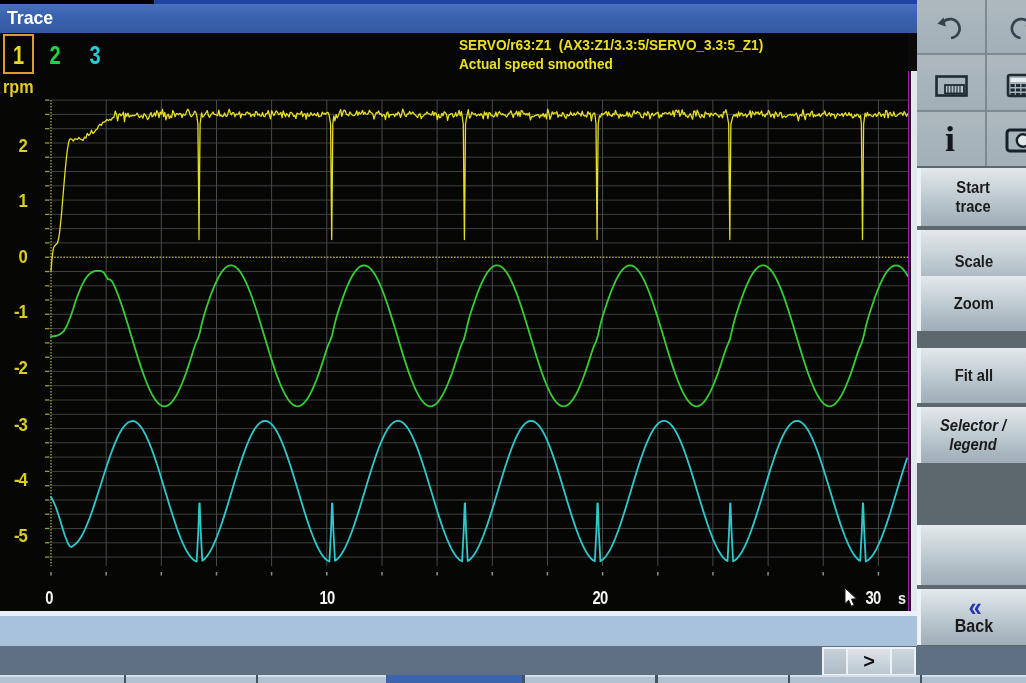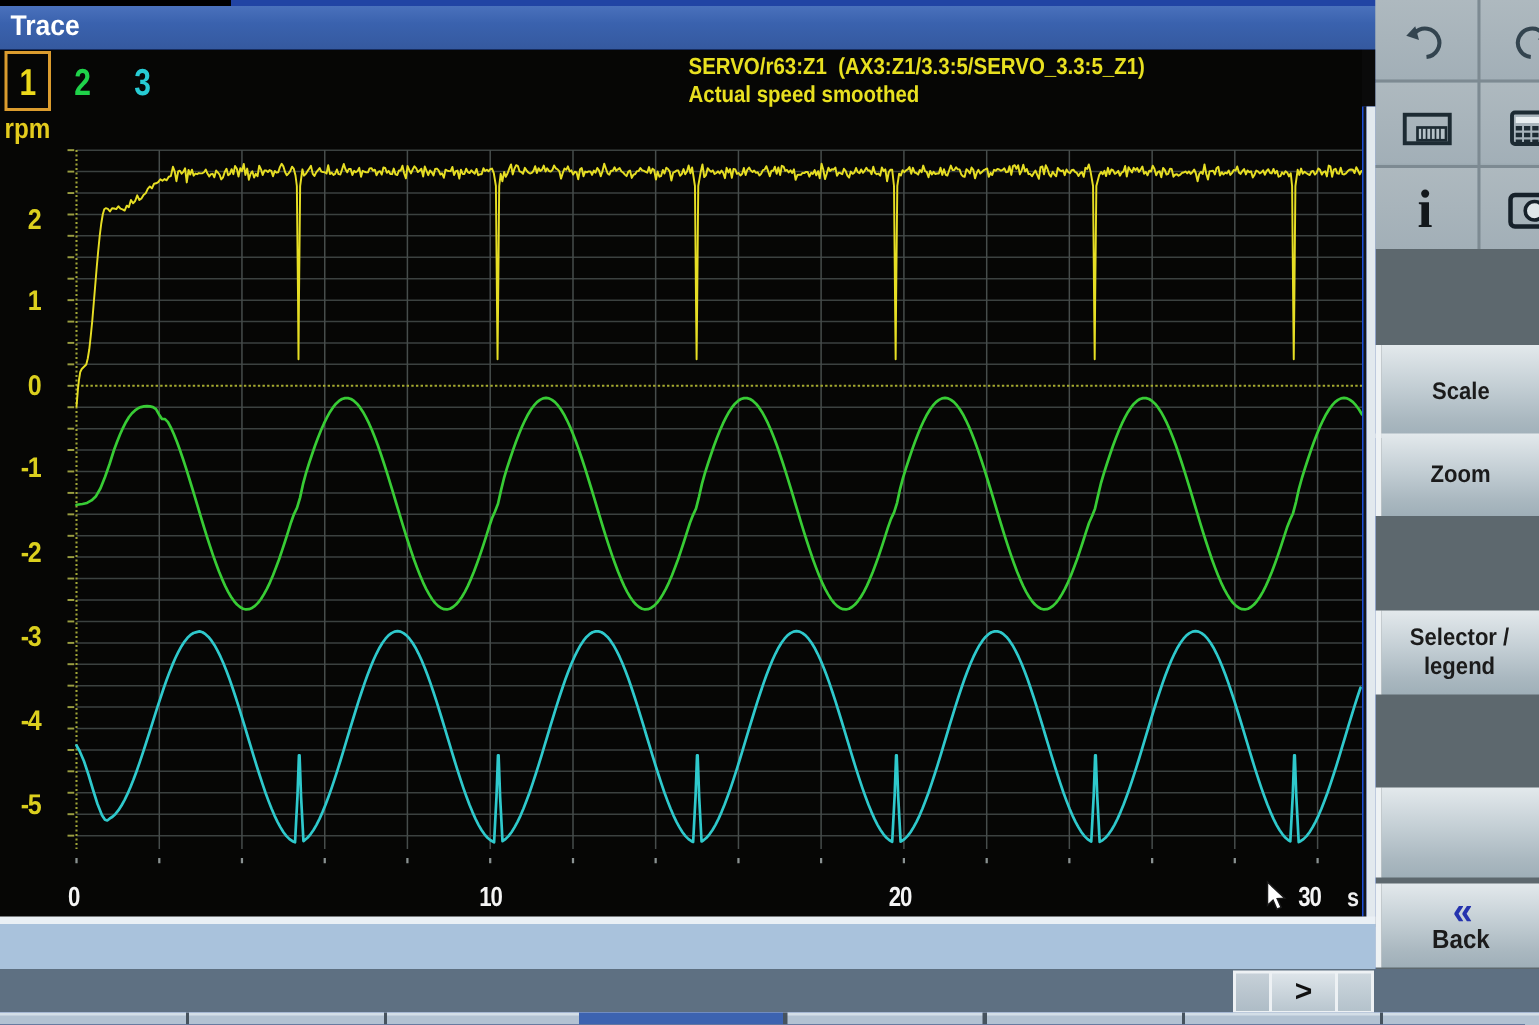--- a/index.html
+++ b/index.html
@@ -1,16 +1,16 @@
 <!DOCTYPE html>
 <html><head><meta charset="utf-8"><style>
 html,body{margin:0;padding:0;background:#9aa6ad;}
 *{box-sizing:border-box;}
 body{font-family:"Liberation Sans",sans-serif;}
-#scr{position:relative;width:1026px;height:683px;overflow:hidden;background:#1d4ed8;}
+#scr{position:relative;width:1026px;height:683px;overflow:hidden;background:#a21caf;}
 .abs{position:absolute;}
 .btn{position:absolute;left:917px;width:109px;background:linear-gradient(to bottom,#e3e9ec 0%,#c3ced4 45%,#aab8c0 80%,#9fafb8 100%);border-left:4px solid #eef2f4;display:flex;flex-direction:column;align-items:center;justify-content:center;color:#1b1b1b;font-weight:bold;font-size:16px;line-height:19px;text-align:center;}
 .btn span{display:block;transform:scaleX(0.92);}
 .icell{position:absolute;background:linear-gradient(to bottom,#aeb9bf,#a2afb7);}
 </style></head><body>
 <div id="scr">
 <div class="abs" style="left:0;top:0;width:154px;height:5px;background:#000"></div>
 <div class="abs" style="left:154px;top:0;width:763px;height:5px;background:#2144a4"></div>
 <div class="abs" style="left:0;top:4px;width:919px;height:29px;background:linear-gradient(to bottom,#4a71bc,#3a62ae 40%,#35599f);"></div>
 <div class="abs" style="left:7px;top:7px;color:#fff;font-weight:bold;font-size:19px;transform:scaleX(0.93);transform-origin:0 0;">Trace</div>
@@ -170,27 +170,33 @@
         <rect x="99" y="88.5" width="4.2" height="3"></rect>
         <rect x="104.5" y="88.5" width="4.2" height="3"></rect>
 <rect x="93.5" y="93" width="4.2" height="3"></rect>
         <rect x="99" y="93" width="4.2" height="3"></rect>
         <rect x="104.5" y="93" width="4.2" height="3"></rect>
 </g>
 <text x="33" y="151" font-family="Liberation Serif,serif" font-size="36" font-weight="bold" fill="#13181c" text-anchor="middle">i</text>
 <rect x="90" y="130" width="30" height="21" rx="3" fill="none" stroke="#16212a" stroke-width="3"></rect>
 <circle cx="106" cy="140.5" r="6.2" fill="#dfe7ea" stroke="#16212a" stroke-width="2.4"></circle>
 </svg>
+<div class="btn" style="top:168px;height:58px;">
+      <span>Start<br>trace</span>
+    </div>
 <div class="btn" style="top:230px;height:62px;">
       <span>Scale</span>
     </div>
-<div class="btn" style="top:289px;height:55px;">
+<div class="btn" style="top:276px;height:55px;">
       <span>Zoom</span>
     </div>
-<div class="btn" style="top:407px;height:56px;">
+<div class="btn" style="top:348px;height:55px;">
+      <span>Fit all</span>
+    </div>
+<div class="btn" style="top:407px;height:56px;font-style:italic;">
       <span>Selector /<br>legend</span>
     </div>
 <div class="btn" style="top:525px;height:60px;">
       <span></span>
     </div>
 <div class="btn" style="top:589px;height:56px;">
       <span style="color:#2533ae;font-size:26px;line-height:19px;letter-spacing:-3px;">«</span>
       <span style="font-size:17.5px;">Back</span>
     </div>
 <div class="abs" style="left:0;top:611px;width:917px;height:5px;background:#eaf0f5"></div>

